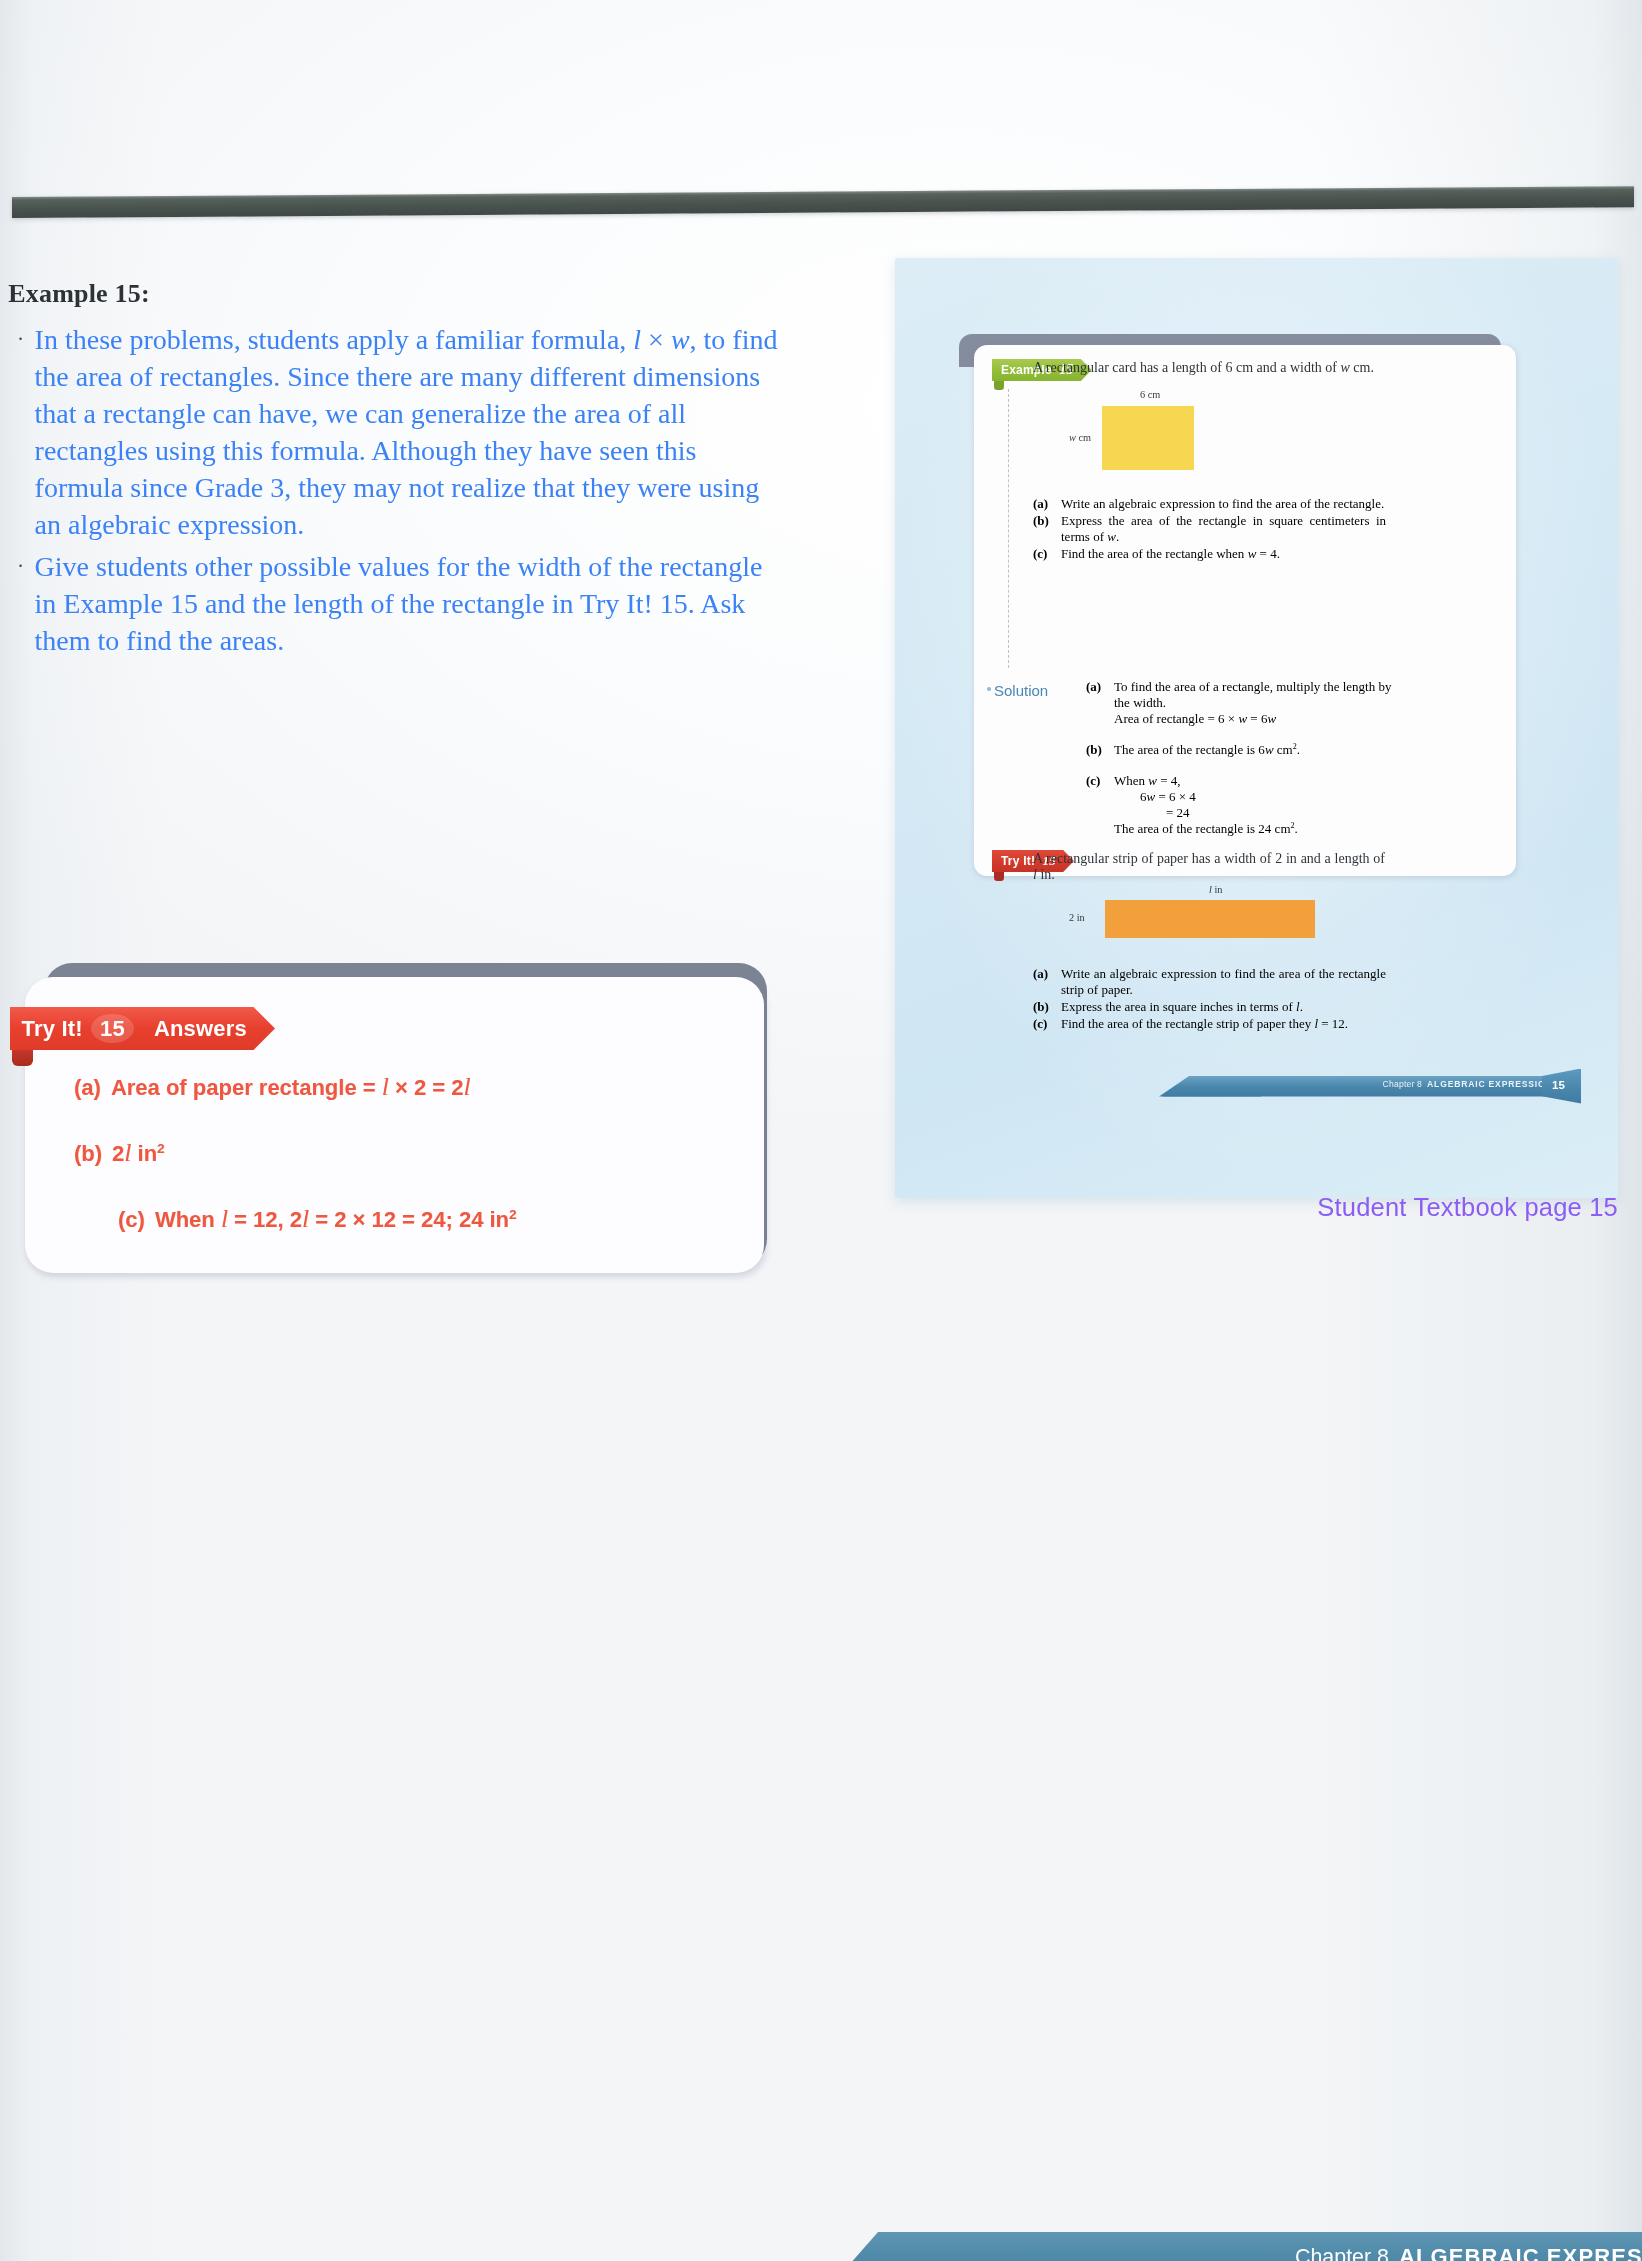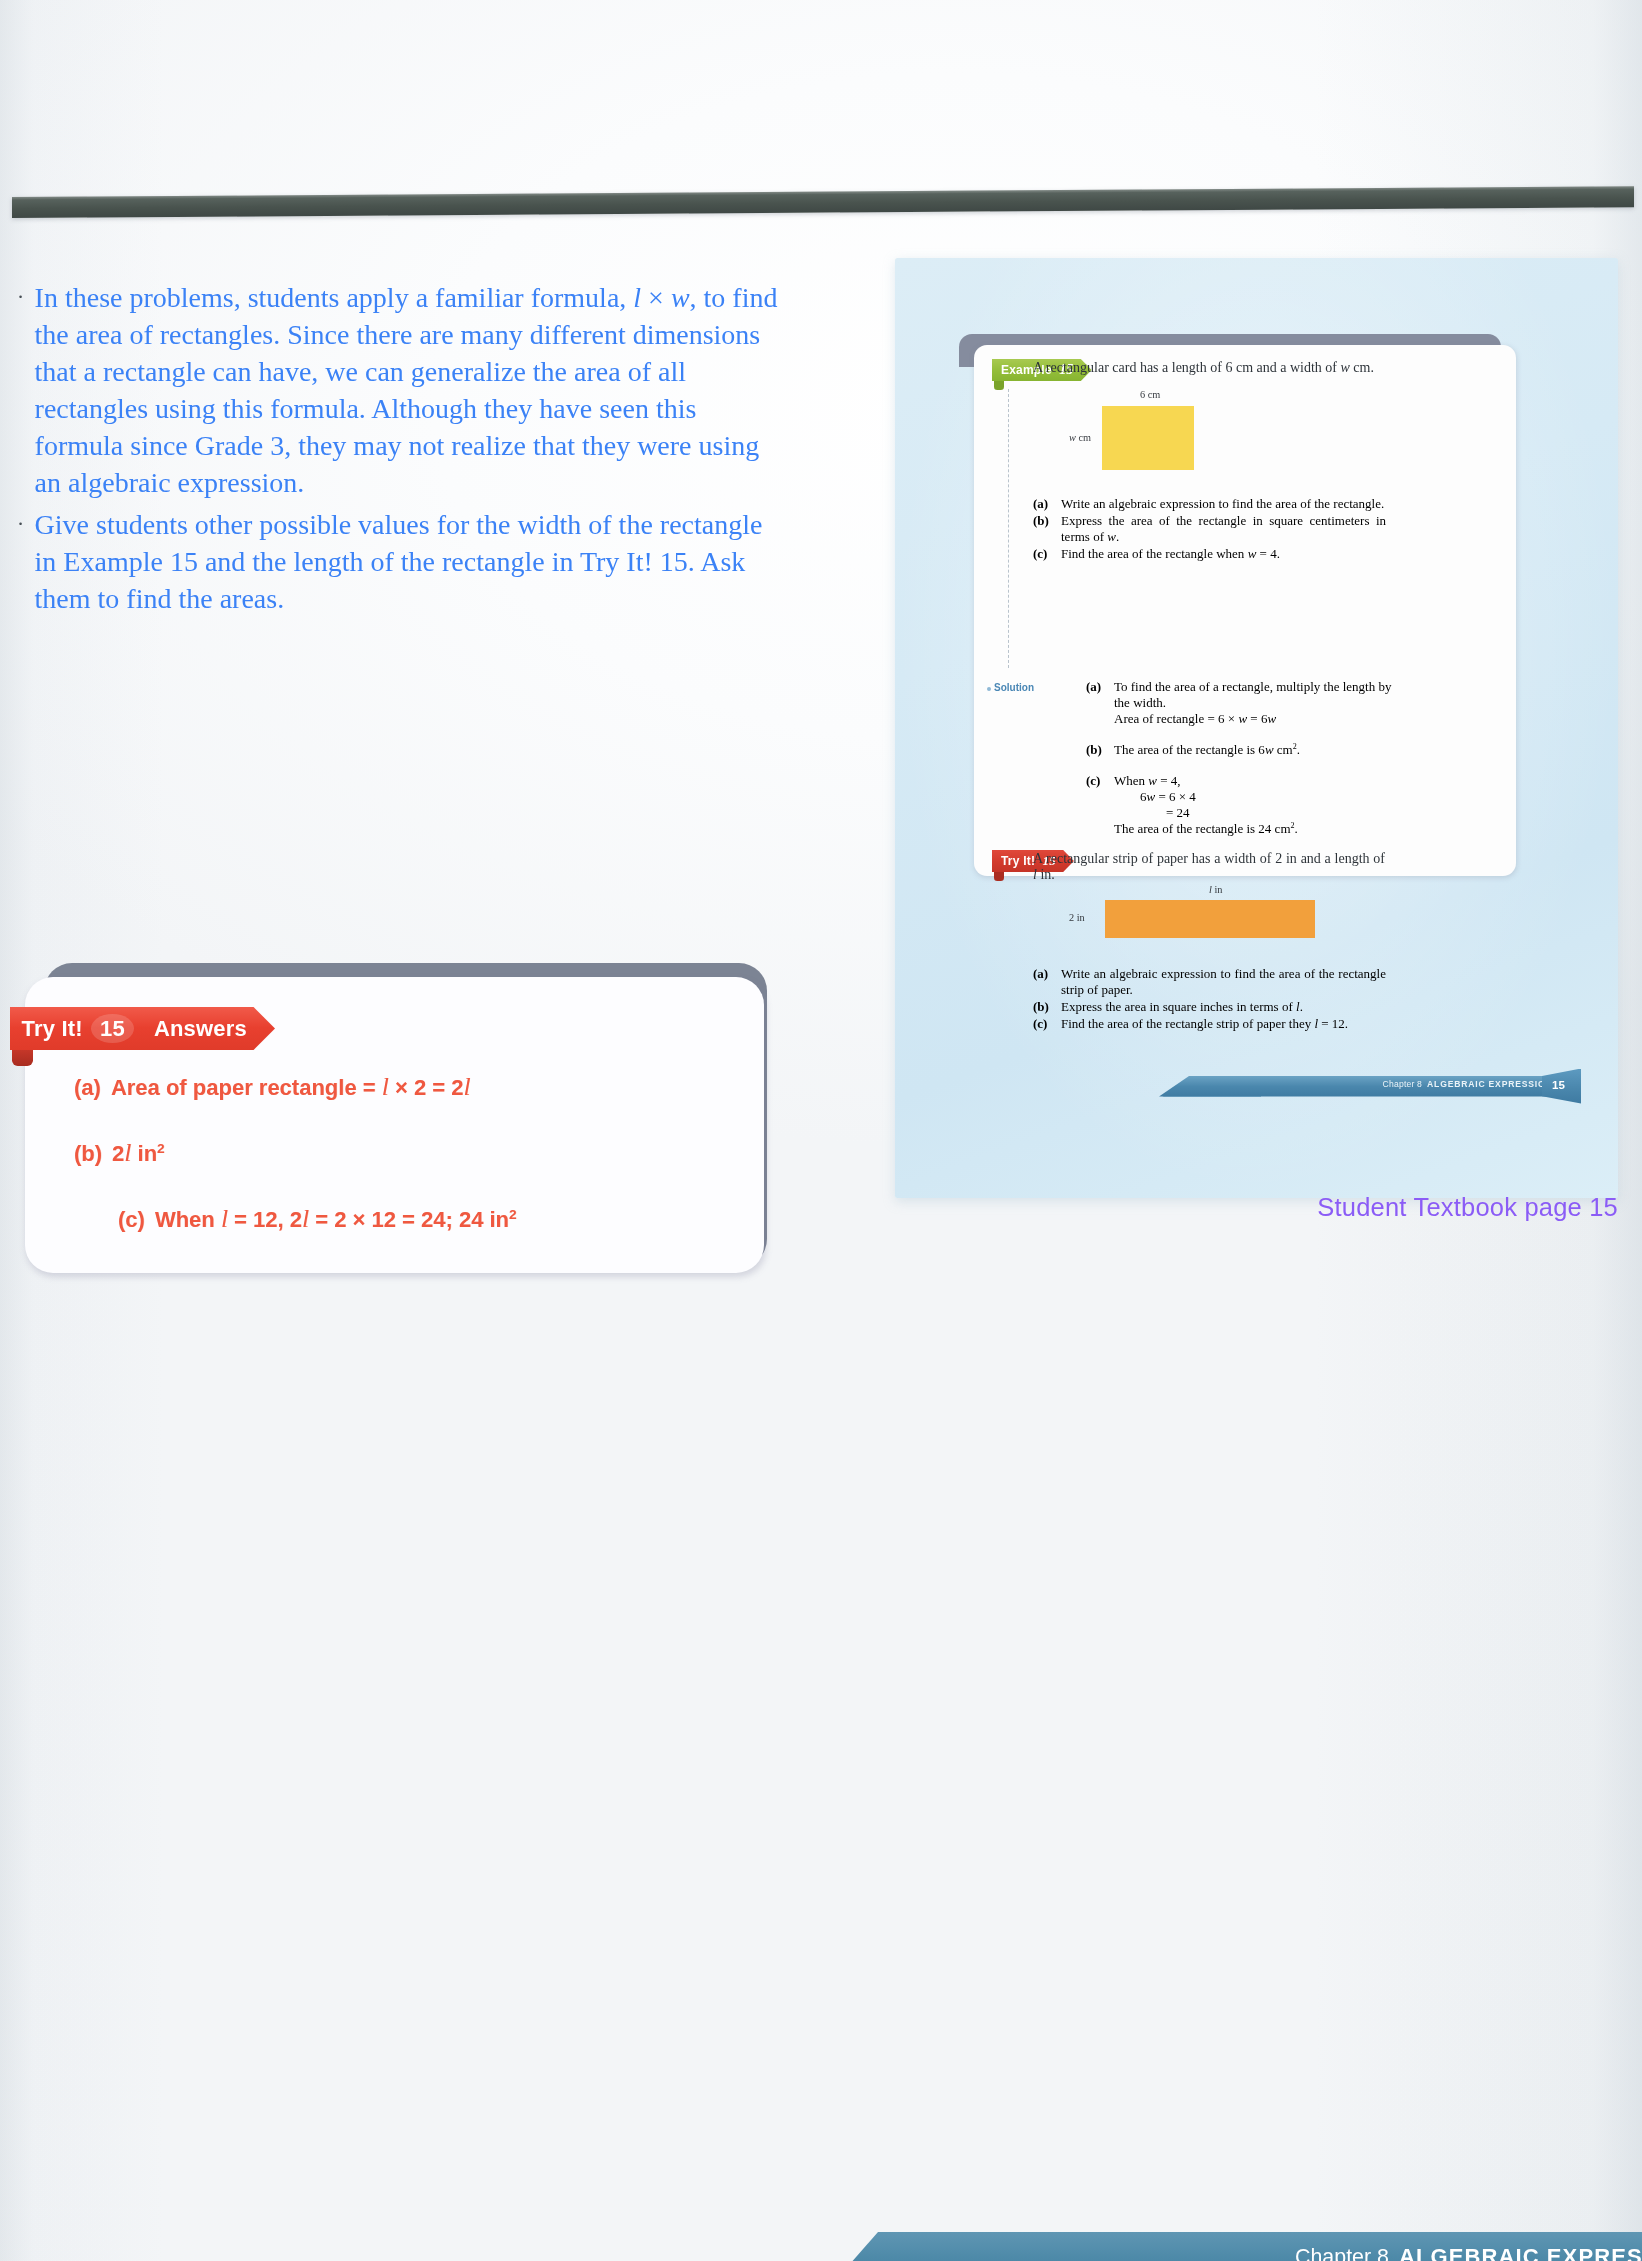--- a/index.html
+++ b/index.html
@@ -272,22 +272,22 @@
   .tb-li .body {
     flex: 1 1 auto;
     text-align: justify;
   }
 
   
   #sol-label {
     position: absolute;
     left: 99px; top: 424px;
     font-family: "Liberation Sans", sans-serif;
-    font-weight: bold;
-    font-size: 10px;
+    font-weight: normal;
+    font-size: 15px;
     color: #4a87b5;
   }
   #sol-bullet {
     position: absolute;
     left: 92px; top: 429px;
     width: 4.1px; height: 4.1px;
     border-radius: 50%;
     background: #8fb9d6;
   }
 
@@ -395,20 +395,21 @@
 </head>
 <body>
 
 <div id="page-bg"></div>
 
 <div class="ghost" style="left:99px;top:1347px;font-size:33px;">&nbsp;</div>
 
 <div id="top-bar"></div>
 
 <div id="notes">
+  <h1 id="notes-heading">Example 15:</h1>
   <div id="bullet-list">
       <div class="bullet-row">
         <div class="bullet-dot">·</div>
         <div class="bullet-text"><span>In these problems, students apply a familiar formula, </span><span class="mvar">l</span><span> × </span><span class="mvar">w</span><span>, to find the area of rectangles. Since there are many different dimensions that a rectangle can have, we can generalize the area of all rectangles using this formula. Although they have seen this formula since Grade 3, they may not realize that they were using an algebraic expression.</span></div>
       </div>
       <div class="bullet-row">
         <div class="bullet-dot">·</div>
         <div class="bullet-text"><span>Give students other possible values for the width of the rectangle in Example 15 and the length of the rectangle in Try It! 15. Ask them to find the areas.</span></div>
       </div>
     </div>

